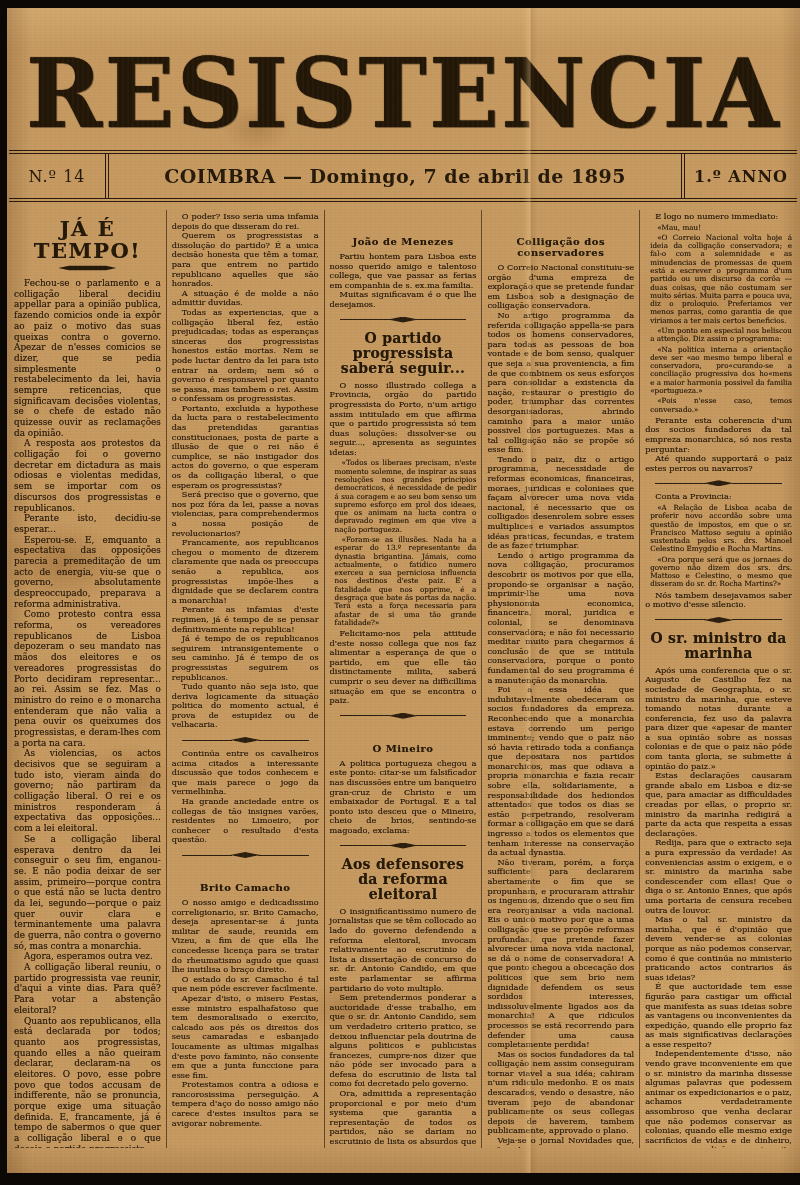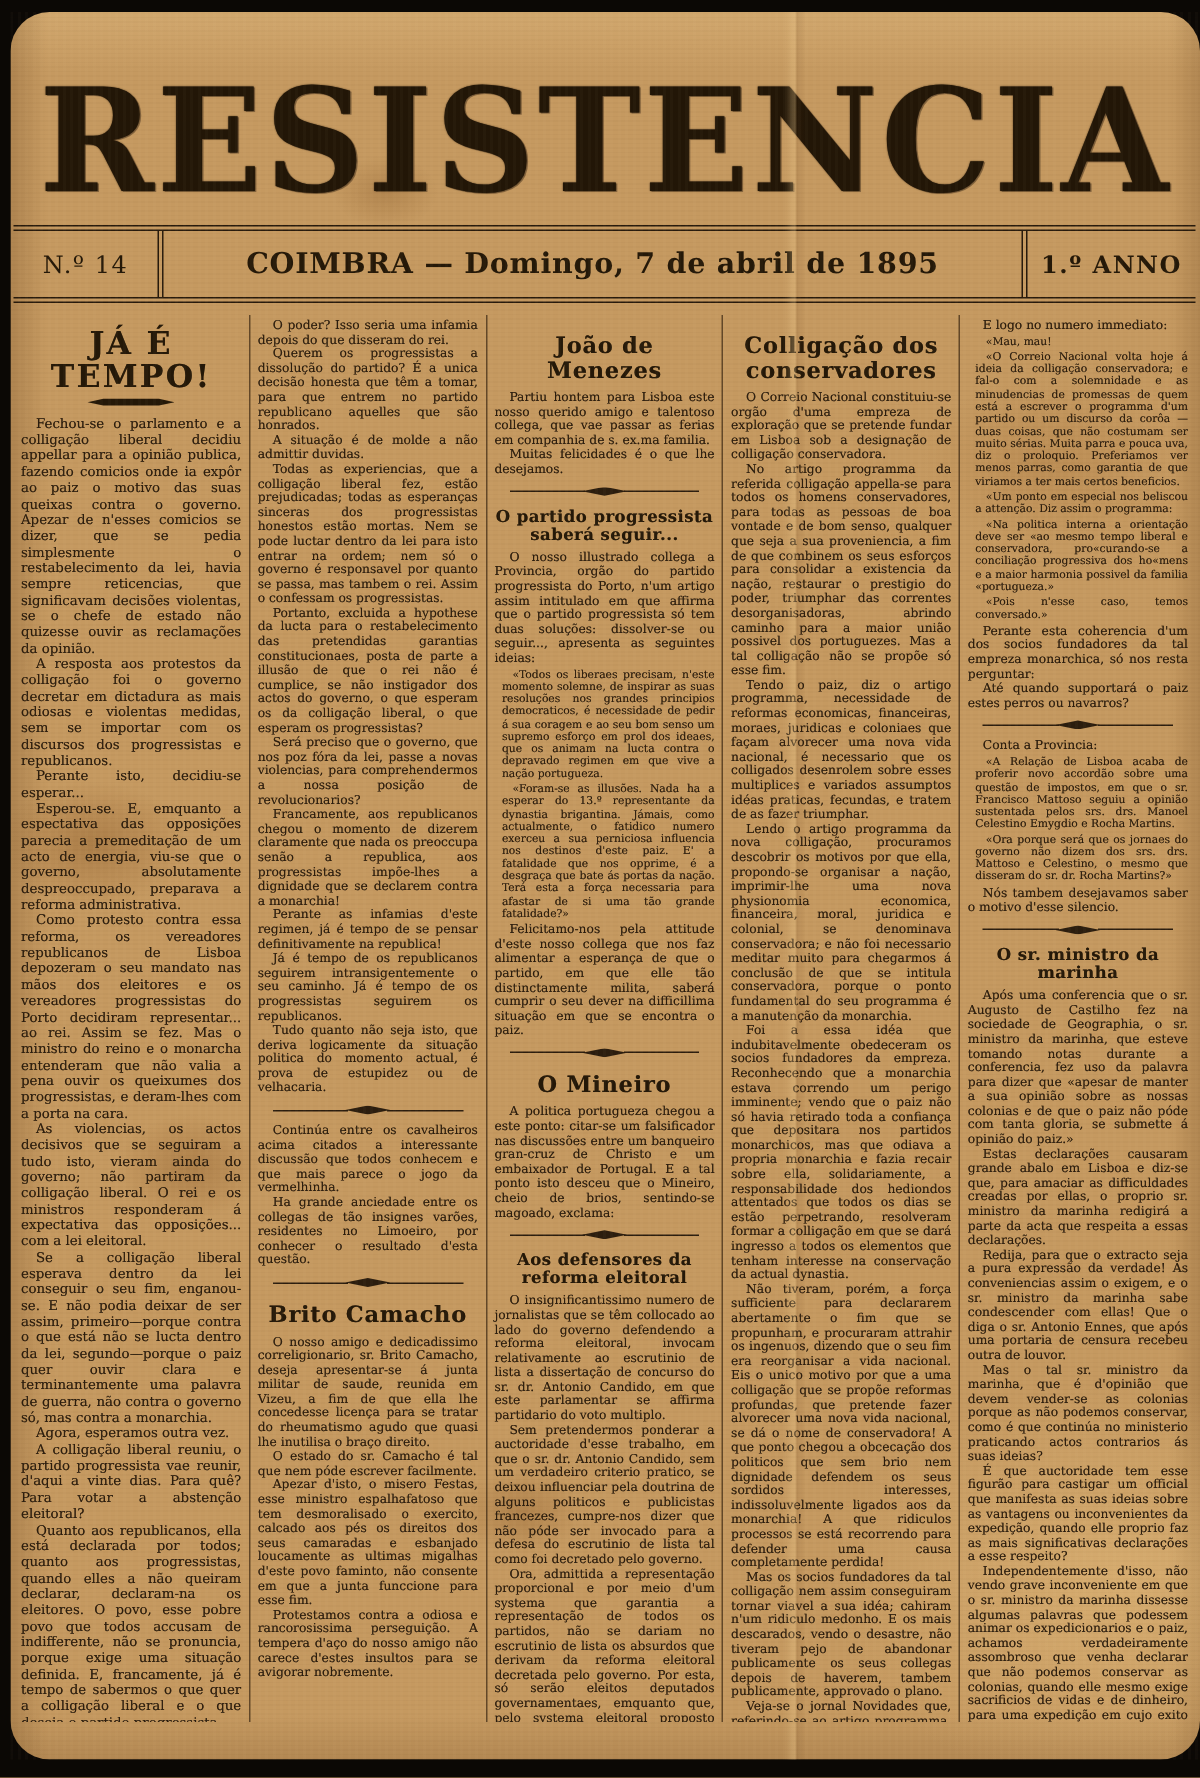--- a/index.html
+++ b/index.html
@@ -17,21 +17,20 @@
       radial-gradient(ellipse 60px 40px at 340px 1000px, rgba(110,60,15,.25), transparent 70%),
       radial-gradient(ellipse 50px 35px at 250px 120px, rgba(100,55,12,.20), transparent 70%),
       radial-gradient(ellipse 120px 80px at 690px 300px, rgba(140,85,30,.18), transparent 70%),
       radial-gradient(ellipse 260px 180px at 740px 1050px, rgba(235,195,130,.45), transparent 75%),
       linear-gradient(90deg, rgba(90,55,20,.22) 0, transparent 24px),
       linear-gradient(270deg, rgba(90,55,20,.20) 0, transparent 20px),
       linear-gradient(0deg, rgba(90,55,20,.18) 0, transparent 30px),
       linear-gradient(180deg, rgba(245,210,150,.25) 0, transparent 40px),
       #c59960;
     color:#2a1c0f;
-    border-radius:26px;
   }
   .grain{
     position:absolute;inset:0;pointer-events:none;opacity:.5;
     background:
       repeating-linear-gradient(0deg, rgba(60,35,10,.05) 0 1px, transparent 1px 3px),
       repeating-linear-gradient(90deg, rgba(255,230,180,.05) 0 2px, transparent 2px 5px);
   }
   .fold{position:absolute;top:0;bottom:0;left:516px;width:14px;pointer-events:none;
     background:linear-gradient(90deg, transparent, rgba(240,205,145,.35) 50%, rgba(80,45,15,.12) 60%, transparent);}
 
@@ -60,23 +59,23 @@
     text-shadow:0 0 .4px rgba(40,25,10,.6);}
   .col + .col{border-left:1px solid rgba(45,28,10,.65)}
   .col-first{font-size:8.9px;line-height:1.2}
 
   .col p{margin:0}
   p.p{text-indent:10px}
   p.quote{margin:2px 0 2px 5px;font-size:7.2px;line-height:1.15;text-indent:7px}
 
   h2.headline{margin:6px 0 3px;font-size:21px;line-height:1.05;text-align:center;
     font-weight:bold;letter-spacing:1.5px;color:#241808;text-indent:0}
-  h3.h2{margin:10px 0 5px;font-size:15px;text-align:center;font-weight:bold;
+  h3.h2{margin:24px 0 5px;font-size:10px;text-align:center;font-weight:bold;
     letter-spacing:.5px;color:#241808;text-indent:0;line-height:1.1}
-  h4.h3{margin:8px 0 4px;font-size:11px;text-align:center;font-weight:bold;
+  h4.h3{margin:8px 0 4px;font-size:14px;text-align:center;font-weight:bold;
     color:#241808;text-indent:0;line-height:1.1;letter-spacing:.3px}
 
   .ornament{width:58px;height:6px;margin:3px auto 7px;background:#241808;
     clip-path:polygon(0 50%,18% 12%,82% 12%,100% 50%,82% 88%,18% 88%)}
   .divider{display:flex;align-items:center;margin:7px 10px 6px 10px}
   .divider .rule{flex:1;height:1px;background:#2b1d0e}
   .divider .diamond{width:30px;height:6px;background:#2b1d0e;margin:0 -2px;
     clip-path:polygon(0 50%,50% 0,100% 50%,50% 100%)}
 </style>
 </head>
@@ -133,21 +132,21 @@
         </div>
         <h3 class="h2">Brito Camacho</h3>
         <p class="p">O nosso amigo e dedicadissimo correligionario, sr. Brito Camacho, deseja apresentar-se á junta militar de saude, reunida em Vizeu, a fim de que ella lhe concedesse licença para se tratar do rheumatismo agudo que quasi lhe inutilisa o braço direito.</p>
         <p class="p">O estado do sr. Camacho é tal que nem póde escrever facilmente.</p>
         <p class="p">Apezar d'isto, o misero Festas, esse ministro espalhafatoso que tem desmoralisado o exercito, calcado aos pés os direitos dos seus camaradas e esbanjado loucamente as ultimas migalhas d'este povo faminto, não consente em que a junta funccione para esse fim.</p>
         <p class="p">Protestamos contra a odiosa e rancorosissima perseguição. A tempera d'aço do nosso amigo não carece d'estes insultos para se avigorar nobremente.</p>
       </div>
       <div class="col">
         <h3 class="h2">João de Menezes</h3>
         <p class="p">Partiu hontem para Lisboa este nosso querido amigo e talentoso collega, que vae passar as ferias em companhia de s. ex.ma familia.</p>
-        <p class="p">Muitas felicidades é o que lhe desejamos.</p>
+        <p class="p">Muitas significavam é o que lhe desejamos.</p>
         <div class="divider">
           <span class="rule"></span>
           <span class="diamond"></span>
           <span class="rule"></span>
         </div>
         <h4 class="h3">O partido progressista saberá seguir...</h4>
         <p class="p">O nosso illustrado collega a Provincia, orgão do partido progressista do Porto, n'um artigo assim intitulado em que affirma que o partido progressista só tem duas soluções: dissolver-se ou seguir..., apresenta as seguintes ideias:</p>
         <p class="quote">«Todos os liberaes precisam, n'este momento solemne, de inspirar as suas resoluções nos grandes principios democraticos, é necessidade de pedir á sua coragem e ao seu bom senso um supremo esforço em prol dos ideaes, que os animam na lucta contra o depravado regimen em que vive a nação portugueza.</p>
         <p class="quote">«Foram-se as illusões. Nada ha a esperar do 13.º representante da dynastia brigantina. Jámais, como actualmente, o fatidico numero exerceu a sua perniciosa influencia nos destinos d'este paiz. E' a fatalidade que nos opprime, é a desgraça que bate ás portas da nação. Terá esta a força necessaria para afastar de si uma tão grande fatalidade?»</p>
         <p class="p">Felicitamo-nos pela attitude d'este nosso collega que nos faz alimentar a esperança de que o partido, em que elle tão distinctamente milita, saberá cumprir o seu dever na difficillima situação em que se encontra o paiz.</p>

